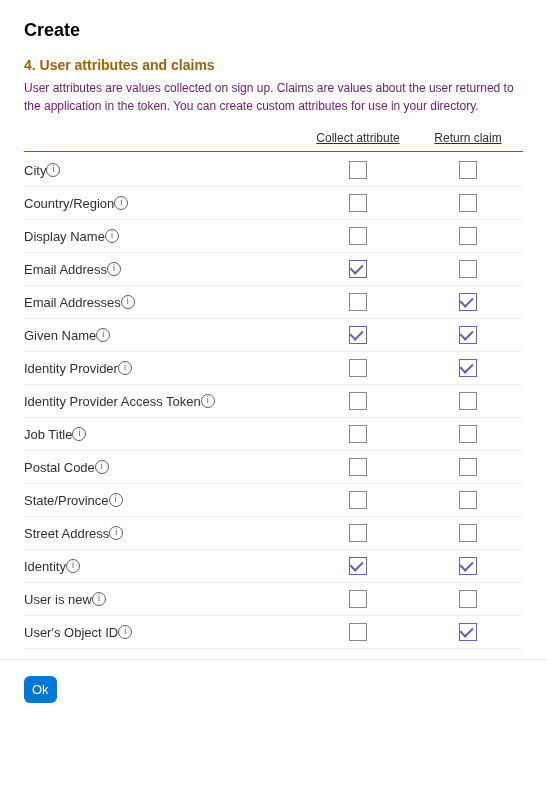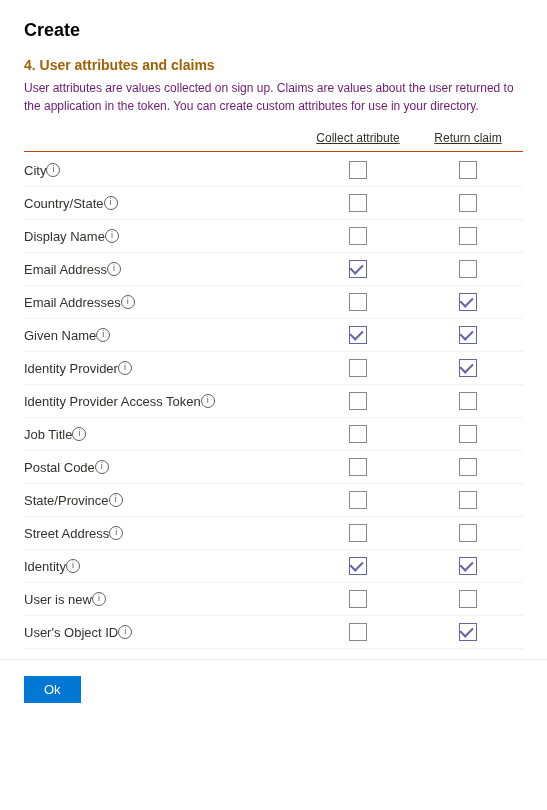--- a/index.html
+++ b/index.html
@@ -109,25 +109,25 @@
     }
     .footer {
       padding: 16px 24px;
       border-top: 1px solid #edebe9;
       margin-top: 8px;
     }
     .ok-button {
       background: #0078d4;
       color: #fff;
       border: none;
-      padding: 6px 20px;
+      padding: 6px 8px;
       font-size: 13px;
       font-weight: 400;
       cursor: pointer;
-      border-radius: 0;
+      border-radius: 6px;
     }
   </style>
 </head>
 <body>
 
 <div class="panel">
   <div class="panel-title">Create</div>
   <div class="section-title">4. User attributes and claims</div>
   <div class="section-desc">User attributes are values collected on sign up. Claims are values about the user returned to the application in the token. You can create custom attributes for use in your directory.</div>
 
@@ -145,21 +145,21 @@
         </div>
         <div class="col-checkbox">
           <div class="checkbox-wrap"></div>
         </div>
         <div class="col-checkbox">
           <div class="checkbox-wrap"></div>
         </div>
       </div>
       <div class="attribute-row">
         <div class="attribute-name">
-          <span>Country/State</span>
+          <span>Country/Region</span>
           <span class="info-icon">i</span>
         </div>
         <div class="col-checkbox">
           <div class="checkbox-wrap"></div>
         </div>
         <div class="col-checkbox">
           <div class="checkbox-wrap"></div>
         </div>
       </div>
       <div class="attribute-row">

